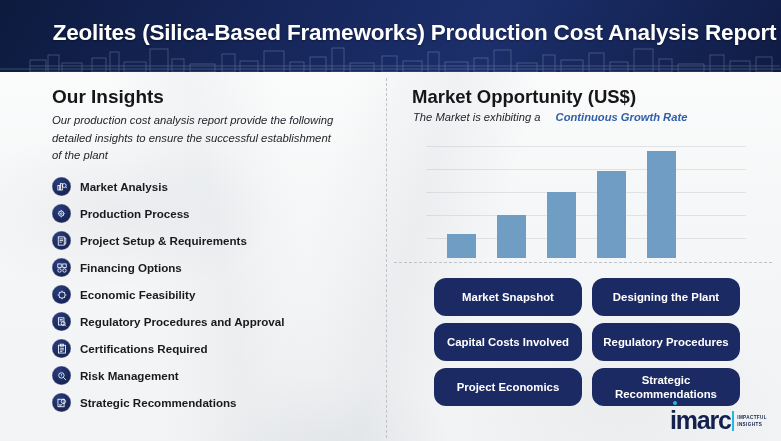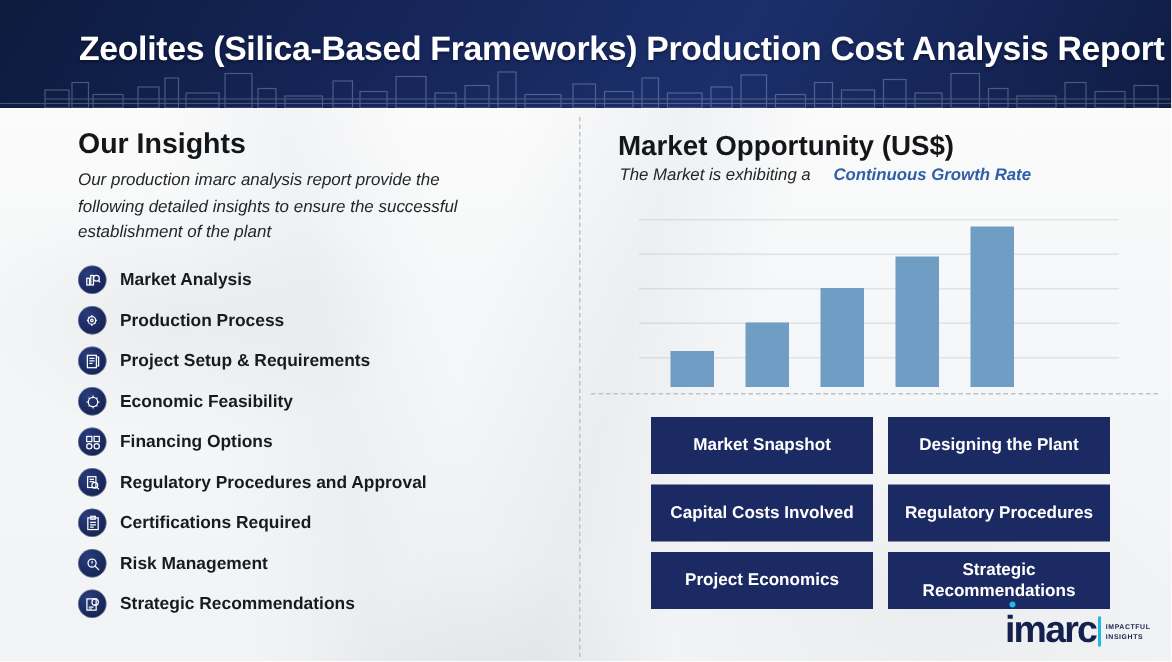--- a/index.html
+++ b/index.html
@@ -193,21 +193,21 @@
     position: absolute;
     left: 48px; top: 206px;
     width: 306px;
     display: grid;
     grid-template-columns: 148px 148px;
     grid-template-rows: 38px 38px 38px;
     gap: 7px 10px;
   }
   .grid-button {
     background: #1b2a63;
-    border-radius: 0;
+    border-radius: 12px;
     color: #ffffff;
     font-size: 11.4px;
     font-weight: bold;
     display: flex;
     align-items: center;
     justify-content: center;
     text-align: center;
     line-height: 1.25;
     padding: 0 6px;
     box-sizing: border-box;
@@ -296,21 +296,21 @@
         <rect x="756" y="11" width="16" height="15"></rect>
         <path d="M30 20 H780"></path>
         <path d="M0 23 H781"></path>
       </g>
     </svg>
     <div id="header-title">Zeolites (Silica-Based Frameworks) Production Cost Analysis Report</div>
   </div>
 
   <div id="left-panel">
     <div id="insights-title">Our Insights</div>
-    <div id="insights-desc">Our production imarc analysis report provide the following detailed insights to ensure the successful establishment of the plant</div>
+    <div id="insights-desc">Our production cost analysis report provide the following detailed insights to ensure the successful establishment of the plant</div>
 
     <div id="insights-list">
 
       <div class="insight-item">
         <span class="insight-icon">
           <svg width="12" height="12" viewBox="0 0 16 16" fill="none" stroke="#ffffff" stroke-width="1.1">
             <rect x="2.5" y="6" width="2.4" height="6"></rect>
               <rect x="6" y="3.5" width="2.4" height="8.5"></rect>
             <circle cx="11" cy="6" r="2.6"></circle>
               <path d="M12.9 8 L14.4 9.6"></path>
@@ -338,38 +338,38 @@
             <path d="M4.8 5.2 H9.3 M4.8 7.4 H9.3 M4.8 9.6 H7.6"></path>
             <path d="M11 4 H13 V12 H11"></path>
           </svg>
         </span>
         <span class="insight-label">Project Setup &amp; Requirements</span>
       </div>
 
       <div class="insight-item">
         <span class="insight-icon">
           <svg width="12" height="12" viewBox="0 0 16 16" fill="none" stroke="#ffffff" stroke-width="1.1">
-            <circle cx="8" cy="8" r="4.2"></circle>
-            <path d="M8 2.2 V3.8 M8 12.2 V13.8 M2.2 8 H3.8 M12.2 8 H13.8"></path>
-            <path d="M4.1 4.1 L5.2 5.2 M10.8 10.8 L11.9 11.9 M11.9 4.1 L10.8 5.2 M5.2 10.8 L4.1 11.9"></path>
-          </svg>
-        </span>
-        <span class="insight-label">Economic Feasibility</span>
-      </div>
-
-      <div class="insight-item">
-        <span class="insight-icon">
-          <svg width="12" height="12" viewBox="0 0 16 16" fill="none" stroke="#ffffff" stroke-width="1.1">
             <rect x="2.4" y="2.6" width="4.6" height="4.6"></rect>
               <rect x="9" y="2.6" width="4.6" height="4.6"></rect>
             <circle cx="4.7" cy="11.3" r="2.3"></circle>
               <circle cx="11.3" cy="11.3" r="2.3"></circle>
           </svg>
         </span>
         <span class="insight-label">Financing Options</span>
+      </div>
+
+      <div class="insight-item">
+        <span class="insight-icon">
+          <svg width="12" height="12" viewBox="0 0 16 16" fill="none" stroke="#ffffff" stroke-width="1.1">
+            <circle cx="8" cy="8" r="4.2"></circle>
+            <path d="M8 2.2 V3.8 M8 12.2 V13.8 M2.2 8 H3.8 M12.2 8 H13.8"></path>
+            <path d="M4.1 4.1 L5.2 5.2 M10.8 10.8 L11.9 11.9 M11.9 4.1 L10.8 5.2 M5.2 10.8 L4.1 11.9"></path>
+          </svg>
+        </span>
+        <span class="insight-label">Economic Feasibility</span>
       </div>
 
       <div class="insight-item">
         <span class="insight-icon">
           <svg width="12" height="12" viewBox="0 0 16 16" fill="none" stroke="#ffffff" stroke-width="1.1">
             <rect x="3.2" y="2.4" width="7.4" height="9.6"></rect>
             <path d="M4.9 4.8 H8.9 M4.9 6.7 H8.9"></path>
             <circle cx="9.6" cy="10" r="2.6"></circle>
               <path d="M11.5 11.9 L13.3 13.7"></path>
           </svg>

